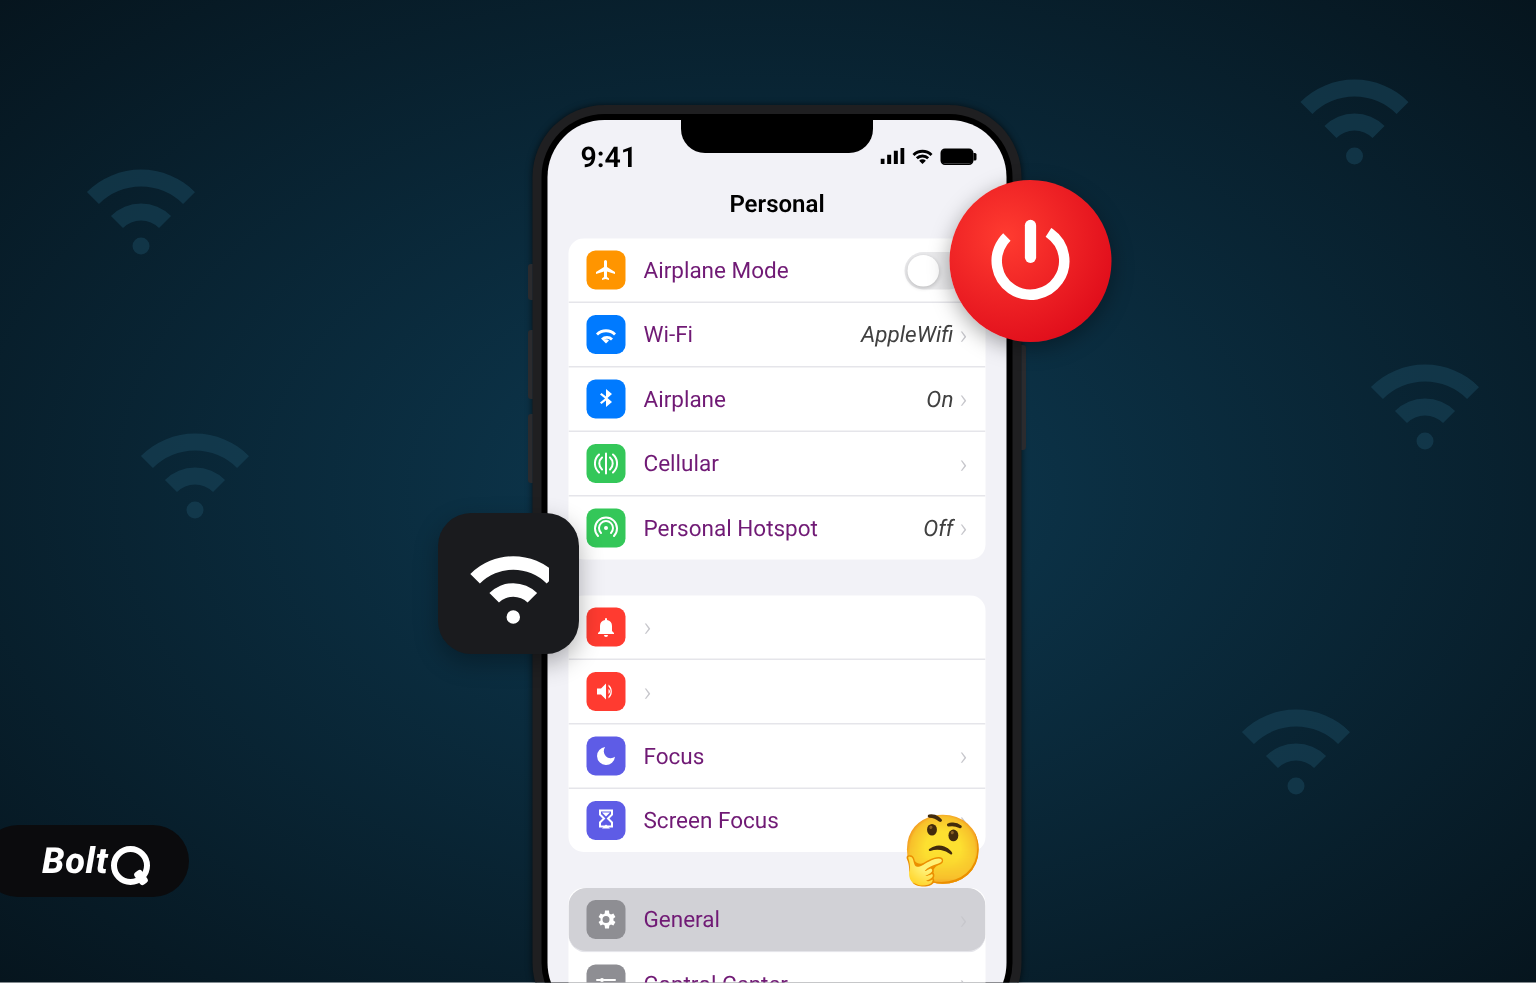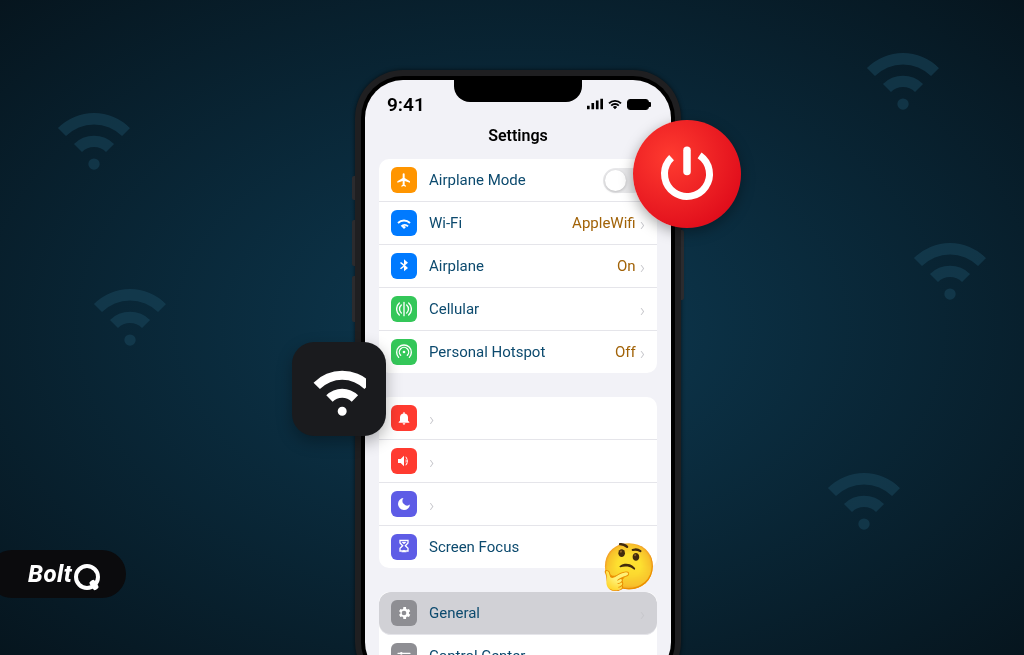--- a/index.html
+++ b/index.html
@@ -65,22 +65,22 @@
     .settings-list { padding: 0; }
     .group { margin: 0 14px 24px; background: #fff; border-radius: 10px; overflow: hidden; }
     .row {
       display: flex; align-items: center; padding: 8px 12px;
       border-bottom: 1px solid #e5e5ea; min-height: 39px;
       cursor: pointer;
     }
     .row:last-child { border-bottom: none; }
     .ico { width: 26px; height: 26px; border-radius: 6px; display: flex; align-items: center; justify-content: center; flex-shrink: 0; margin-right: 12px; }
     .ico svg { width: 16px; height: 16px; fill: #fff; }
-    .row-label { font-size: 15px; flex: 1; color: #0c4a6e; }
-    .row-val { font-size: 15px; color: #a16207; margin-right: 4px; }
+    .row-label { font-size: 15px; flex: 1; color: #701a75; }
+    .row-val { font-size: 15px; color: #404040; margin-right: 4px; font-style: italic; }
     .chev { color: #c7c7cc; font-size: 18px; font-weight: 300; }
     .toggle { width: 42px; height: 25px; background: #e9e9eb; border-radius: 13px; position: relative; }
     .toggle::after { content:''; position: absolute; width: 21px; height: 21px; border-radius: 50%; background:#fff; top:2px; left:2px; box-shadow: 0 1px 3px rgba(0,0,0,.2); }
     .row.selected { background: #d1d1d6; border-radius: 12px; }
 
     
     .power-btn {
       position: absolute; left: 633px; top: 120px; width: 108px; height: 108px;
       background: radial-gradient(circle at 35% 35%, #ff3b30, #d70015);
       border-radius: 50%; display:flex; align-items:center; justify-content:center;
@@ -159,21 +159,21 @@
             </svg>
           <svg viewBox="0 0 18 12">
               <path fill="#000" d="M9 12 6.5 9.5a3.5 3.5 0 0 1 5 0zm-5-5a7 7 0 0 1 10 0L12.5 8.5a5 5 0 0 0-7 0zM1.5 4.5a10.6 10.6 0 0 1 15 0L15 6a8.5 8.5 0 0 0-12 0z"></path>
             </svg>
           <div class="battery">
               <div class="battery-fill"></div>
             </div>
         </div>
       </div>
 
-      <div class="screen-title">Settings</div>
+      <div class="screen-title">Personal</div>
 
       <div class="settings-list" id="groups-container">
           <div class="group">
             <div class="row">
               <div class="ico c-orange">
                 <svg viewBox="0 0 24 24">
                   <path d="M21 16v-2l-8-5V3.5a1.5 1.5 0 0 0-3 0V9l-8 5v2l8-2.5V19l-2 1.5V22l3.5-1L15 22v-1.5L13 19v-5.5z"></path>
                 </svg>
               </div>
               <span class="row-label">Airplane Mode</span>
@@ -236,20 +236,21 @@
                 </svg>
               </div>
               <span class="chev">›</span>
             </div>
             <div class="row">
               <div class="ico c-indigo">
                 <svg viewBox="0 0 24 24">
                   <path d="M21 12.8A9 9 0 1 1 11.2 3a7 7 0 0 0 9.8 9.8z"></path>
                 </svg>
               </div>
+              <span class="row-label">Focus</span>
               <span class="chev">›</span>
             </div>
             <div class="row">
               <div class="ico c-indigo">
                 <svg viewBox="0 0 24 24">
                   <path d="M6 2v4l4 4-4 4v4h12v-4l-4-4 4-4V2z" fill="none" stroke="#fff" stroke-width="2"></path>
                   <path d="M8 4h8l-4 4zM8 20h8l-4-4z"></path>
                 </svg>
               </div>
               <span class="row-label">Screen Focus</span>

